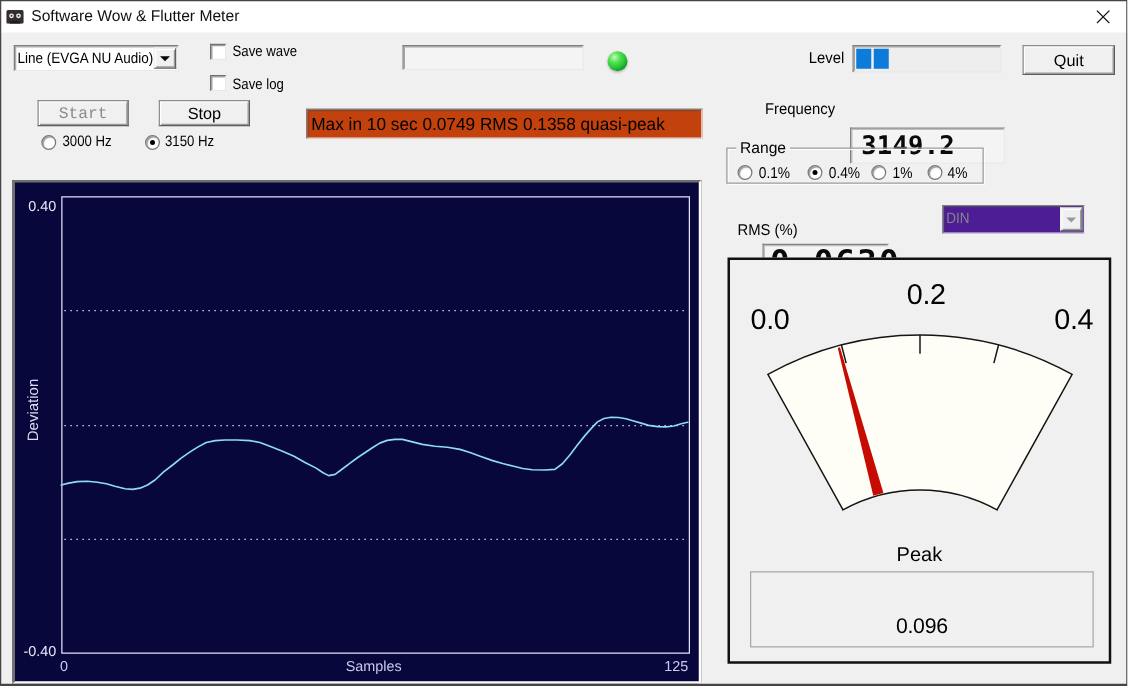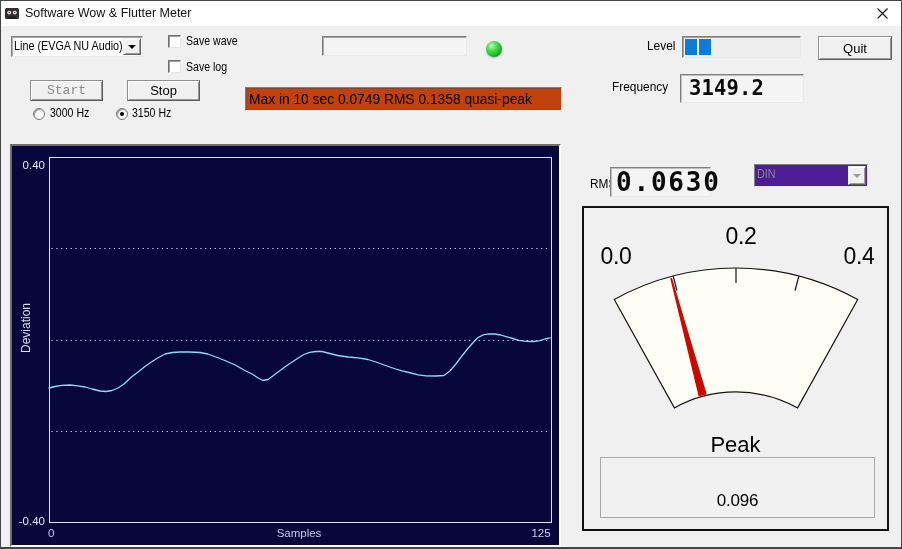--- a/index.html
+++ b/index.html
@@ -41,36 +41,36 @@
     box-shadow:inset 1px 1px 1px rgba(60,60,60,.55);}
   .radio.sel::after{content:"";position:absolute;left:3px;top:3px;width:4px;height:4px;border-radius:50%;background:#000;}
 
   
   .progress{background:#eeeeee;padding:2px;display:flex;gap:2px;align-items:stretch;}
   .progress .seg{width:12px;background:#0d7bd9;}
 
   
   .display{background:#f4f4f4;border:1px solid;border-color:#828282 #e9e9e9 #e9e9e9 #828282;
     box-shadow:inset 1px 1px 0 rgba(90,90,90,.35);
-    font-family:"DejaVu Sans Mono","Liberation Mono",monospace;font-weight:bold;color:#0a0a0a;}
+    font-family:"DejaVu Sans Mono","Liberation Mono",monospace;font-weight:bold;color:#0a0a0a;margin-top:28px;}
   .statusbox{background:#c2410c;font-size:14px;line-height:22px;padding-left:3px;white-space:nowrap;overflow:hidden;}
   .statusbox .inner{transform:scaleX(0.985);transform-origin:0 50%;}
   .plain-label{font-size:12.5px;white-space:nowrap;transform:scaleX(0.95);transform-origin:0 50%;}
 
   
   .groupbox{border:1px solid #9d9d9d;box-shadow:1px 1px 0 #fdfdfd,inset 1px 1px 0 #fdfdfd;}
   .group-legend{position:absolute;top:-8px;left:7px;background:#f0f0f0;padding:0 3px;font-size:12.5px;line-height:14px;}
 
   
   .chart-panel{left:10px;top:144px;width:551px;height:403px;background:#07073c;
     border:2px solid;border-color:#6f6f6f #fdfdfd #fdfdfd #6f6f6f;}
   
   .gauge-panel{left:582px;top:206px;width:307px;height:325px;background:#f0f0f0;border:2px solid #111;}
   .gauge-label{position:absolute;font-size:23px;letter-spacing:-0.3px;color:#000;transform:translate(-50%,-50%);white-space:nowrap;}
-  .peak-label{position:absolute;left:0;right:0;text-align:center;font-size:22px;line-height:24px;}
+  .peak-label{position:absolute;left:0;right:0;text-align:center;font-size:16px;line-height:24px;}
   .peak-box{position:absolute;left:16px;top:249px;width:275px;height:61px;background:#f1f1f1;border:1px solid #a9a9a9;}
   .peak-value{position:absolute;left:0;right:0;top:31px;text-align:center;font-size:17px;line-height:24px;letter-spacing:-0.2px;}
 
   .led{border-radius:50%;background:radial-gradient(circle at 35% 30%,#c8f8c0 0%,#52e352 28%,#2bc436 55%,#0f9422 78%,#0b7a1c 100%);
     box-shadow:0 1px 2px rgba(0,0,0,.25);}
 </style>
 </head>
 <body>
 
 <div class="window">
@@ -124,20 +124,31 @@
   <div class="abs radio sel" style="left:116px;top:108px;" id="freq-radio-1"></div>
   <div class="abs ctl-label" style="left:132px;top:106px;">3150 Hz</div>
 
   <div class="abs sunken statusbox" style="left:245px;top:87px;width:317px;height:24px;">
       <div class="inner">Max in 10 sec 0.0749 RMS 0.1358 quasi-peak</div>
     </div>
 
   <div class="abs plain-label" style="left:612px;top:80px;">Frequency</div>
   <div class="abs display" style="left:680px;top:74px;width:124px;height:29px;font-size:20.5px;line-height:27px;letter-spacing:0.15px;padding-left:8px;">3149.2</div>
 
+  <div class="abs groupbox" style="left:581px;top:118px;width:206px;height:29px;">
+    <div class="group-legend">Range</div>
+    <div class="abs radio" style="left:8px;top:13px;" id="range-radio-0"></div>
+    <div class="abs ctl-label" style="left:25px;top:12px;font-size:12.5px;">0.1%</div>
+    <div class="abs radio sel" style="left:64px;top:13px;" id="range-radio-1"></div>
+    <div class="abs ctl-label" style="left:81px;top:12px;font-size:12.5px;">0.4%</div>
+    <div class="abs radio" style="left:115px;top:13px;" id="range-radio-2"></div>
+    <div class="abs ctl-label" style="left:132px;top:12px;font-size:12.5px;">1%</div>
+    <div class="abs radio" style="left:160px;top:13px;" id="range-radio-3"></div>
+    <div class="abs ctl-label" style="left:176px;top:12px;font-size:12.5px;">4%</div>
+  </div>
 
   <div class="abs plain-label" style="left:590px;top:177px;">RMS (%)</div>
   <div class="abs display" style="left:610px;top:167px;width:101px;height:30px;font-size:26px;line-height:28px;letter-spacing:1.8px;padding-left:5px;">0.0630</div>
 
   <div class="abs combo sunken disabled" style="left:754px;top:164px;width:114px;height:23px;">
     <div class="combo-text">DIN</div>
     <div class="combo-btn">
       <div class="tri-down"></div>
     </div>
   </div>

